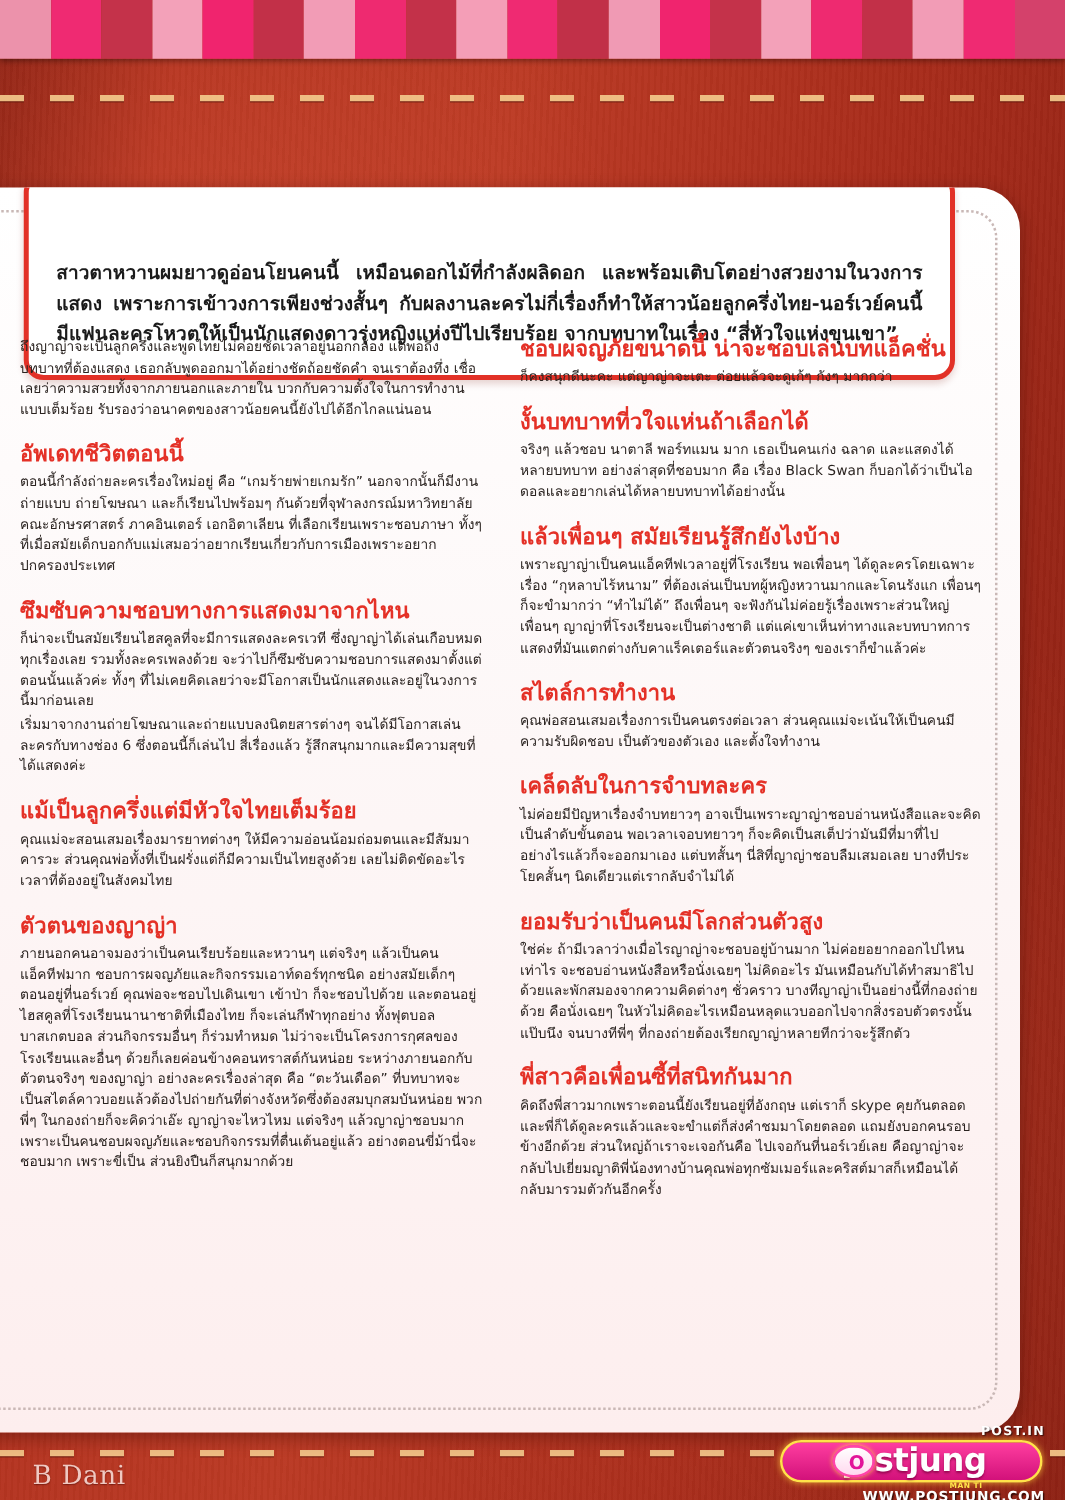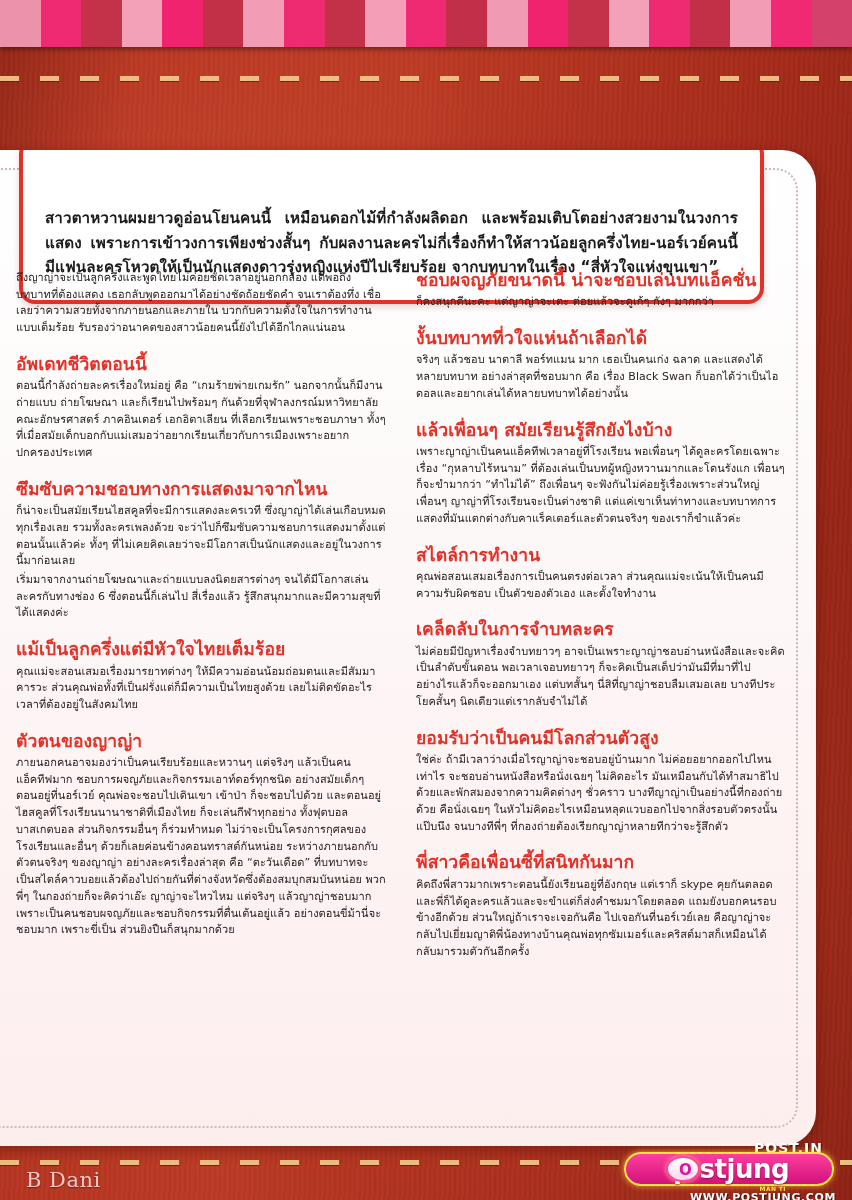--- a/index.html
+++ b/index.html
@@ -150,22 +150,22 @@
 
   
   .logo {
     position: absolute;
     right: 12px; top: 1142px;
     width: 224px; height: 58px;
     z-index: 8;
   }
   .logo .postin {
     position: absolute;
-    right: 17px; top: -2px;
-    font-size: 14px;
+    right: 4px; top: -2px;
+    font-size: 10px;
     font-weight: 700;
     color: #ffffff;
     letter-spacing: 1px;
     text-shadow: 1px 1px 1px rgba(0,0,0,.6);
     text-align: right;
   }
   .logo .pill {
     position: absolute;
     left: 8px; top: 10px;
     width: 210px; height: 34px;

